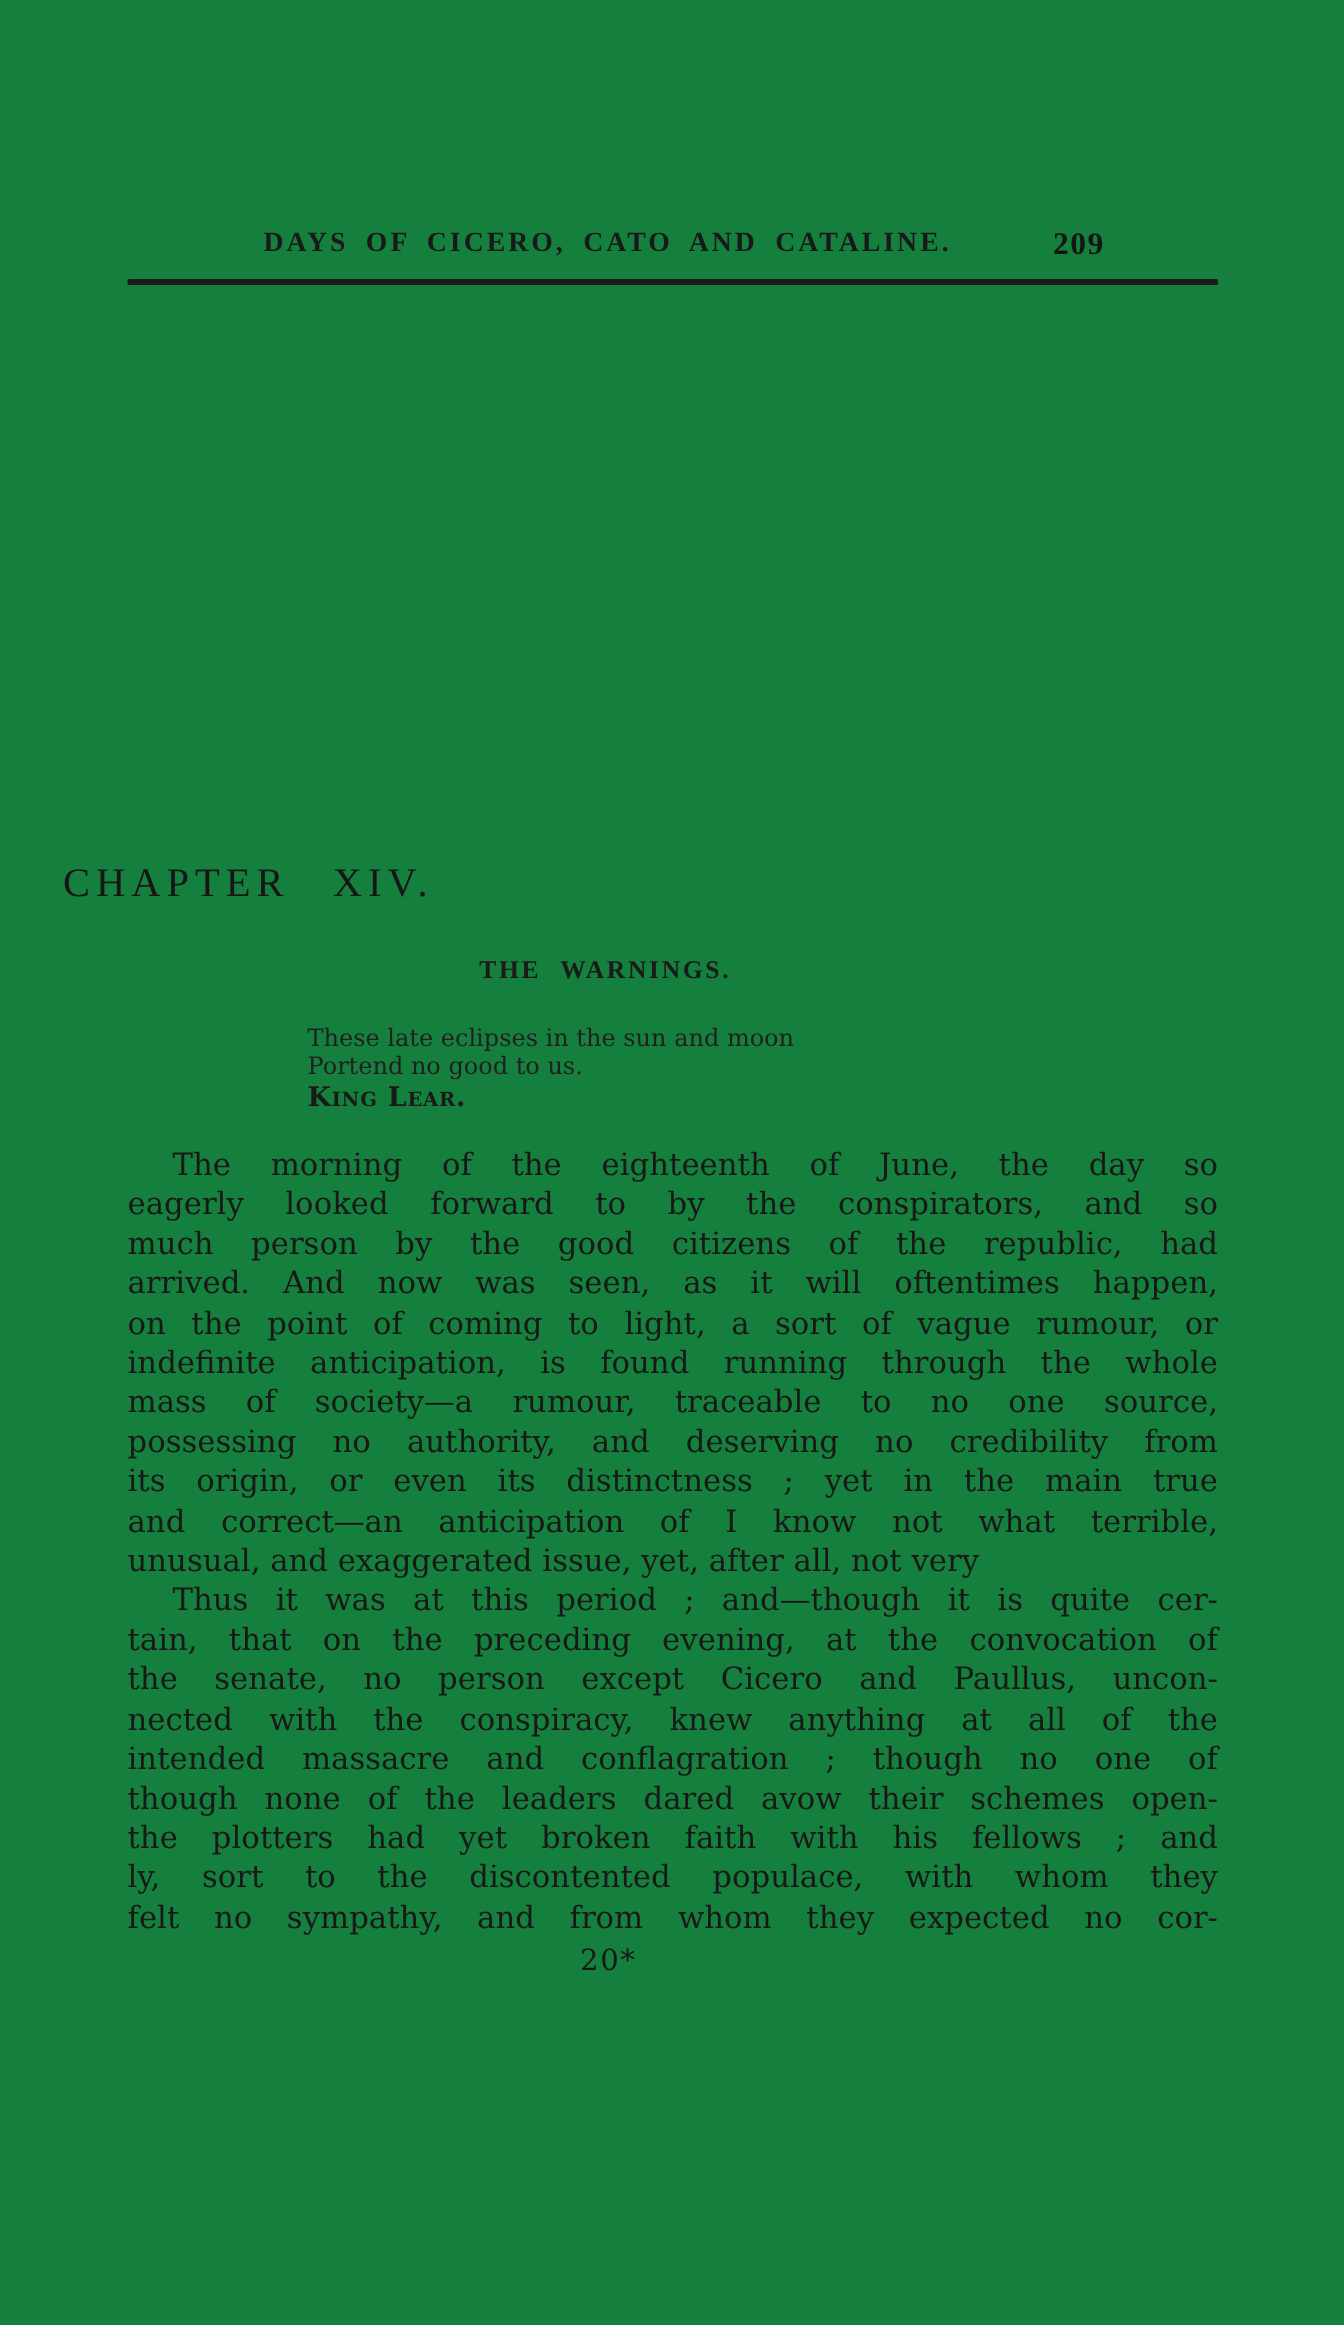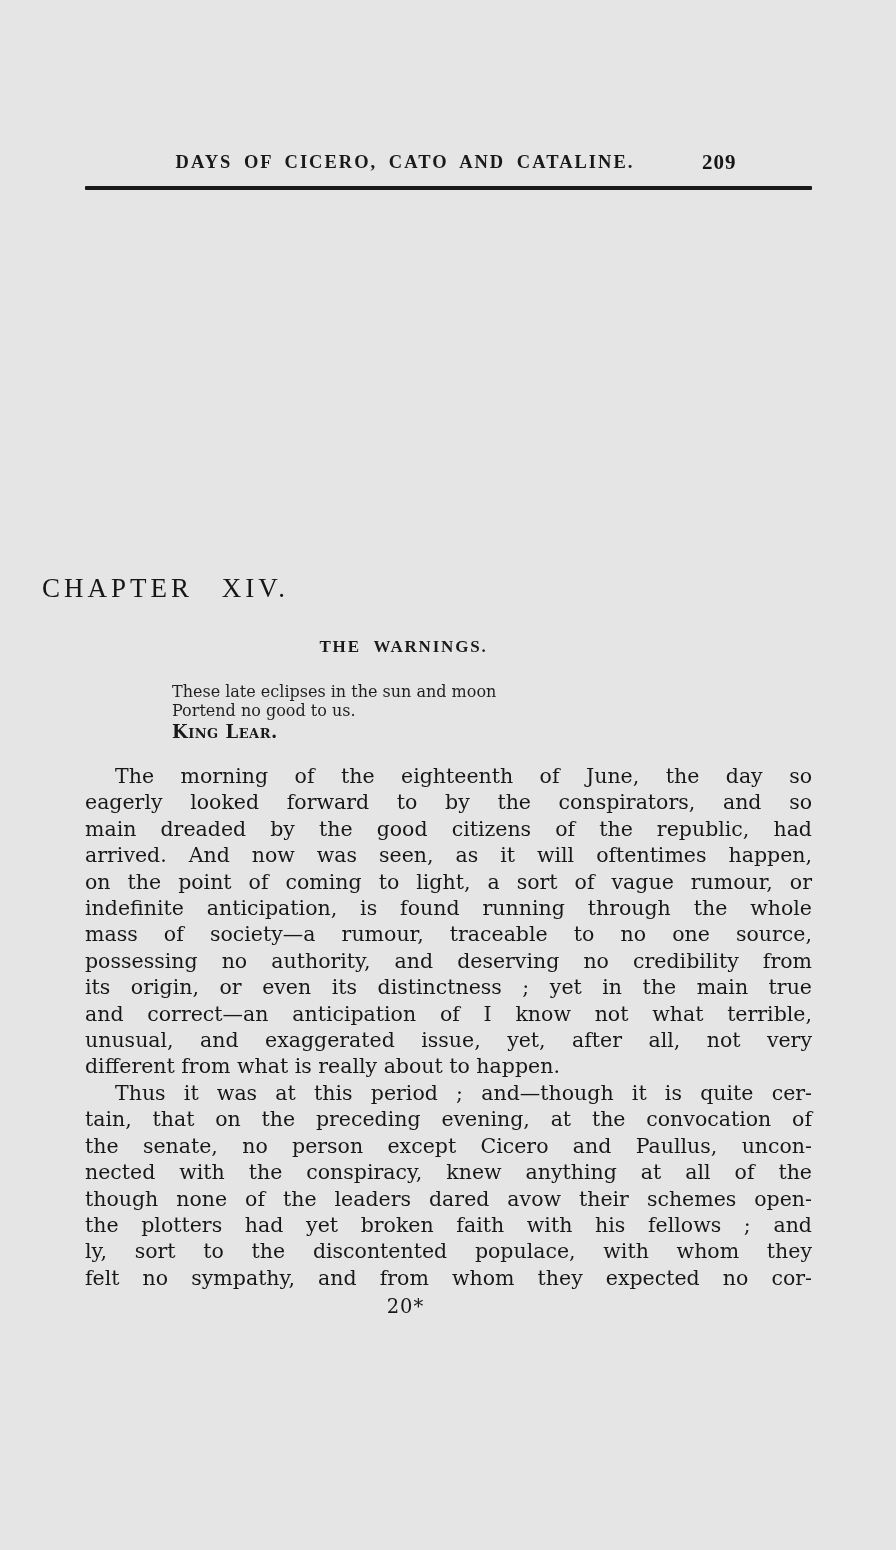--- a/index.html
+++ b/index.html
@@ -2,21 +2,21 @@
 <html><head>
 <meta charset="utf-8">
 <style>
   * { margin: 0; padding: 0; box-sizing: border-box; }
   html, body { background: #ffffff; }
   .page {
     position: relative;
     width: 896px;
     height: 1550px;
     margin: 0 auto;
-    background: #e5e5e5;
+    background: #15803d;
     color: #1b1b1b;
     font-family: "DejaVu Serif", "Liberation Serif", serif;
     overflow: hidden;
   }
   .content { padding: 0 84px 0 85px; }
 
   
   .running-header {
     position: relative;
     margin-top: 150px;
@@ -74,21 +74,21 @@
     font-size: 17px;
     font-weight: bold;
     letter-spacing: 1.8px;
     word-spacing: 7px;
     color: #1a1a1a;
   }
 
   
   .epigraph {
     margin-top: 25px;
-    margin-left: 87px;
+    margin-left: 120px;
     width: 348px;
     font-size: 16px;
     line-height: 19px;
     color: #1f1f1f;
   }
   .epigraph .line { text-align: left; }
   .epigraph-attribution {
     margin-top: 2px;
     text-align: left;
     padding-right: 2px;
@@ -146,36 +146,36 @@
           <div class="line">These late eclipses in the sun and moon</div>
           <div class="line">Portend no good to us.</div>
         </div>
       <div class="epigraph-attribution">King Lear.</div>
     </div>
 
     <div class="body-text">
       <div class="paragraph last-line-left">
           <div class="line">The morning of the eighteenth of June, the day so</div>
           <div class="line">eagerly looked forward to by the conspirators, and so</div>
-          <div class="line">main dreaded by the good citizens of the republic, had</div>
+          <div class="line">much person by the good citizens of the republic, had</div>
           <div class="line">arrived. And now was seen, as it will oftentimes happen,</div>
           <div class="line">on the point of coming to light, a sort of vague rumour, or</div>
           <div class="line">indefinite anticipation, is found running through the whole</div>
           <div class="line">mass of society—a rumour, traceable to no one source,</div>
           <div class="line">possessing no authority, and deserving no credibility from</div>
           <div class="line">its origin, or even its distinctness ; yet in the main true</div>
           <div class="line">and correct—an anticipation of I know not what terrible,</div>
           <div class="line">unusual, and exaggerated issue, yet, after all, not very</div>
-          <div class="line">different from what is really about to happen.</div>
         </div>
       <div class="paragraph">
           <div class="line">Thus it was at this period ; and—though it is quite cer-</div>
           <div class="line">tain, that on the preceding evening, at the convocation of</div>
           <div class="line">the senate, no person except Cicero and Paullus, uncon-</div>
           <div class="line">nected with the conspiracy, knew anything at all of the</div>
+          <div class="line">intended massacre and conflagration ; though no one of</div>
           <div class="line">though none of the leaders dared avow their schemes open-</div>
           <div class="line">the plotters had yet broken faith with his fellows ; and</div>
           <div class="line">ly, sort to the discontented populace, with whom they</div>
           <div class="line">felt no sympathy, and from whom they expected no cor-</div>
         </div>
     </div>
 
     <div class="page-footer">20*</div>
 
   </div>

